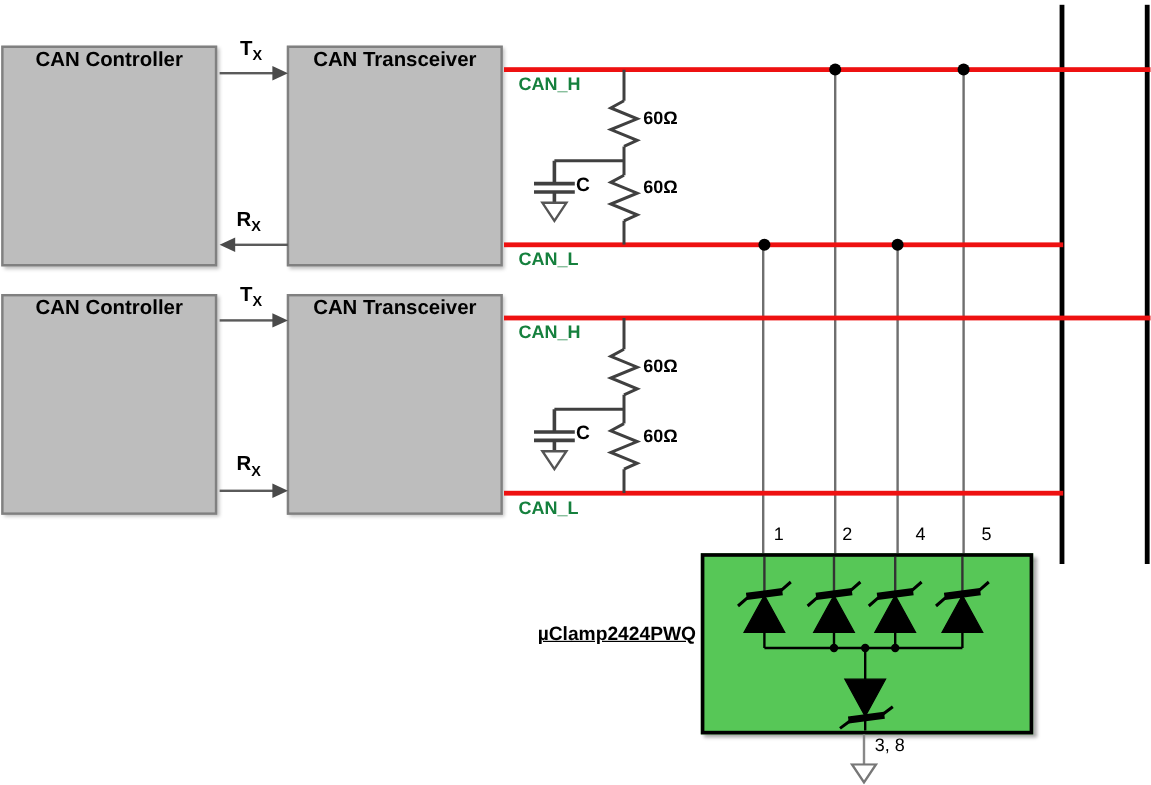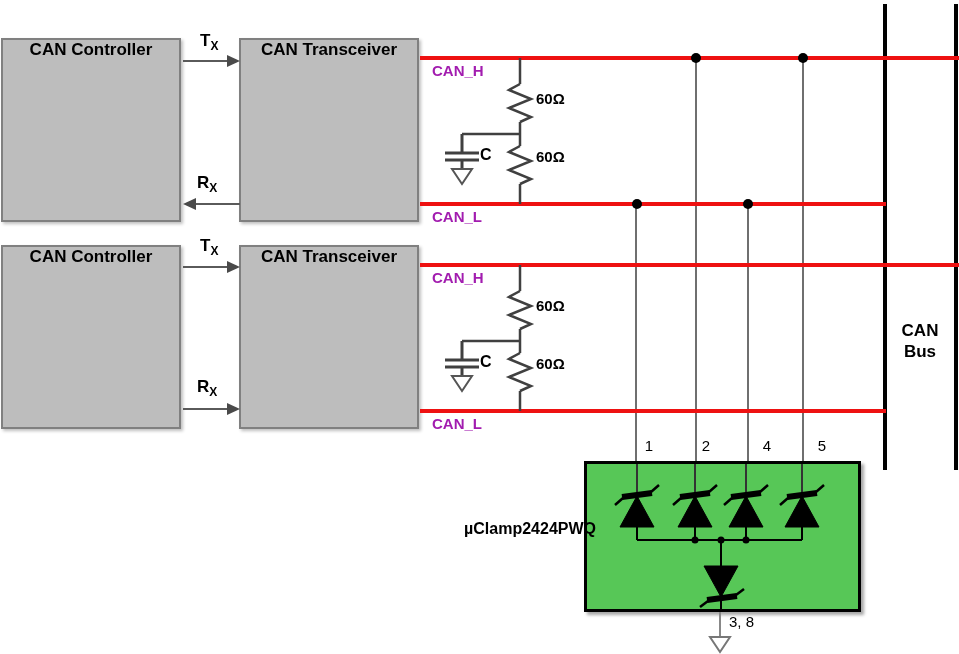--- a/index.html
+++ b/index.html
@@ -26,40 +26,40 @@
     border-top:6px solid transparent; border-bottom:6px solid transparent;
     border-left:13px solid #4a4a4a; }
   .head-left { position:absolute; width:0; height:0;
     border-top:6px solid transparent; border-bottom:6px solid transparent;
     border-right:13px solid #4a4a4a; }
   .sig-label { position:absolute; font-weight:bold; font-size:17px; color:#000; }
   .sig-label sub { font-size:12px; }
 
   
   .redline { position:absolute; height:4px; background:var(--bus-red,#f00); }
-  .raillabel { position:absolute; font-weight:bold; font-size:15px; color:#a21caf; }
+  .raillabel { position:absolute; font-weight:bold; font-size:15px; color:#15803d; }
 
   .rlabel { position:absolute; font-weight:bold; font-size:15px; color:#000; }
   .clabel { position:absolute; font-weight:bold; font-size:16px; color:#000; }
 
   
   .pinwire { position:absolute; width:2px; background:#6f6f6f; }
 
   .dot { position:absolute; width:10px; height:10px; border-radius:50%; background:#000; }
 
   .busline { position:absolute; width:4px; background:#000; top:4px; height:466px; }
   .canbus-label { position:absolute; font-weight:bold; font-size:17px; line-height:21px;
     text-align:center; color:#000; width:66px; }
 
   
   .clamp-box { position:absolute; left:584px; top:461px; width:277px; height:151px;
     background:var(--clamp-green,#57c757); border:3px solid #000;
     box-shadow:3px 3px 3px rgba(0,0,0,0.35); }
-  .clamp-label { position:absolute; left:420px; top:520px; width:176px;
-    text-align:right; font-weight:bold; font-size:16px; color:#000; }
+  .clamp-label { position:absolute; left:404px; top:520px; width:176px;
+    text-align:right; font-weight:bold; font-size:16px; color:#000;text-decoration:underline; }
   .pinnum { position:absolute; font-size:15px; color:#000; width:14px; text-align:center; }
   .gnd-pin-label { position:absolute; font-size:15px; color:#000;text-align:right; }
 </style>
 </head>
 <body>
 
 <div class="canvas">
 
   <div class="busline" style="left:883px;"></div>
   <div class="busline" style="left:954px;"></div>
@@ -135,24 +135,20 @@
     <div class="rlabel" style="left:536px; top:52px;">60Ω</div>
     <div class="rlabel" style="left:536px; top:110px;">60Ω</div>
     <div class="clabel" style="left:480px; top:108px;">C</div>
   </div>
 
   <div class="dot" style="left:691px; top:53px;"></div>
   <div class="dot" style="left:798px; top:53px;"></div>
   <div class="dot" style="left:632px; top:199px;"></div>
   <div class="dot" style="left:743px; top:199px;"></div>
 
-  <div class="canbus-label" style="left:887px; top:320px;">
-    <div>CAN</div>
-    <div>Bus</div>
-  </div>
 
   <div class="pinnum" style="left:642px; top:437px;">1</div>
   <div class="pinnum" style="left:699px; top:437px;">2</div>
   <div class="pinnum" style="left:760px; top:437px;">4</div>
   <div class="pinnum" style="left:815px; top:437px;">5</div>
 
   <div class="clamp-box">
     <svg width="271" height="145" viewBox="0 0 271 145">
 
       <path d="M50,0 V29 M108,0 V29 M159,0 V29 M215,0 V29" stroke="#333" stroke-width="2" fill="none"></path>

